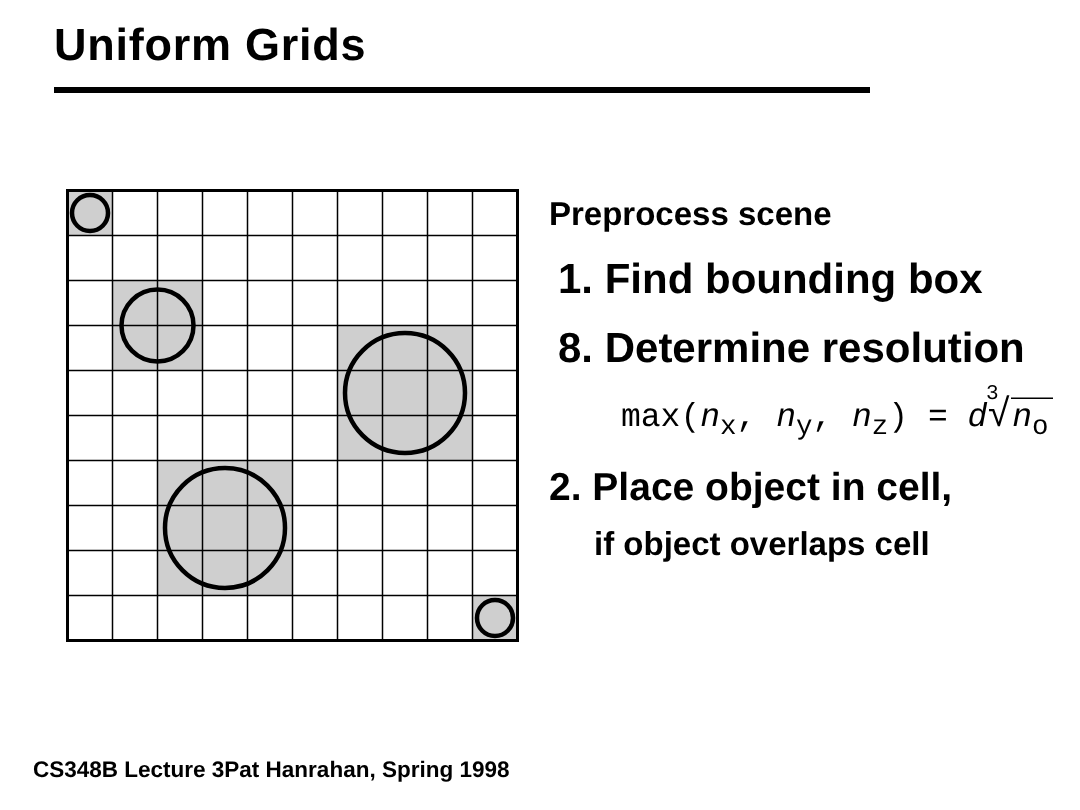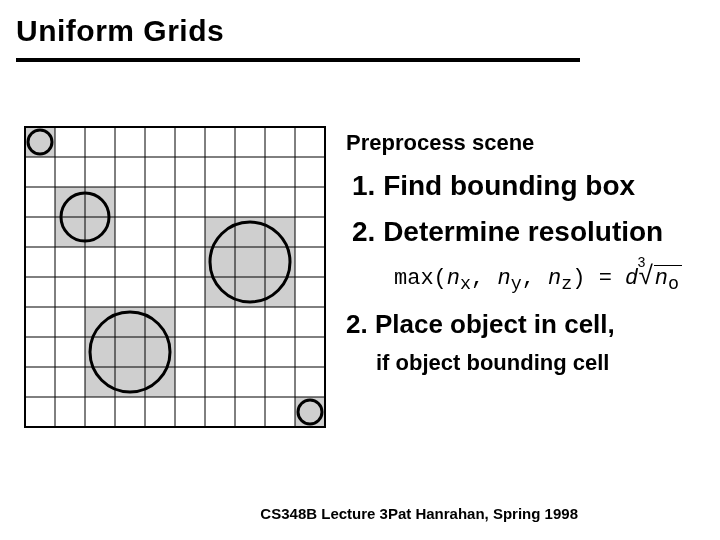--- a/index.html
+++ b/index.html
@@ -1,29 +1,29 @@
 <!DOCTYPE html>
 <html><head>
 <meta charset="utf-8">
 <style>
   * { box-sizing: border-box; margin: 0; padding: 0; }
   html, body { width: 720px; height: 540px; background: #fff; font-family: Arial, Helvetica, sans-serif; color: #000; }
-  .slide { width: 600px; height: 540px; position: relative; padding: 14px 20px 0 16px; }
+  .slide { width: 600px; height: 540px; position: relative; padding: 14px 20px 0 36px; }
   .title { font-size: 30px; font-weight: bold; letter-spacing: 0.5px; }
   .rule { border: none; border-top: 4px solid #000; margin-top: 10px; }
   .content { display: flex; margin-top: 64px; }
   .figure { width: 302px; height: 302px; position: relative; flex: 0 0 auto; margin-left: 8px; }
   .figure svg { display: block; }
   .textcol { flex: 1 1 auto; padding-left: 20px; }
   .h2 { font-size: 22px; font-weight: bold; margin-top: 4px; }
   .li { font-size: 28px; font-weight: bold; margin-top: 14px; padding-left: 6px; }
   .formula { margin: 14px 0 4px 48px; font-family: Liberation Mono, monospace; font-size: 22px; white-space: nowrap; }
   .p2 { font-size: 26px; font-weight: bold; margin-top: 14px; }
   .p2b { font-size: 22px; font-weight: bold; margin-top: 10px; padding-left: 30px; }
-  .footer { position: absolute; bottom: 18px; left: 22px; right: 22px; display: flex; justify-content: flex-end; font-size: 15px; font-weight: bold; }
+  .footer { position: absolute; bottom: 18px; left: 22px; right: 22px; display: flex; justify-content: flex-start; font-size: 15px; font-weight: bold; }
   .root { font-size: 14px; vertical-align: 2px; }
 </style>
 </head>
 <body>
 
 <div class="slide">
   <div class="title">Uniform Grids</div>
   <hr class="rule">
   <div class="content">
     <div class="figure">
@@ -59,25 +59,25 @@
           <circle cx="16" cy="16" r="12" fill="none" stroke="#000" stroke-width="3"></circle>
           <circle cx="61" cy="91" r="24" fill="none" stroke="#000" stroke-width="3"></circle>
           <circle cx="226" cy="136" r="40" fill="none" stroke="#000" stroke-width="3"></circle>
           <circle cx="106" cy="226" r="40" fill="none" stroke="#000" stroke-width="3"></circle>
           <circle cx="286" cy="286" r="12" fill="none" stroke="#000" stroke-width="3"></circle>
         </svg>
     </div>
     <div class="textcol">
       <div class="h2">Preprocess scene</div>
       <div class="li">1.  Find bounding box</div>
-      <div class="li">2.  Determine resolution</div>
+      <div class="li">8.  Determine resolution</div>
       <div class="formula">
         <span>max(</span><i>n</i><sub>x</sub><span>, </span><i>n</i><sub>y</sub><span>, </span><i>n</i><sub>z</sub><span>) = </span><i>d</i><span style="position:relative; display:inline-block;"><span class="root" style="position:absolute; left:-1px; top:-7px;">3</span><span style="font-size:26px;">√</span><span style="border-top:1.4px solid #000; padding:0 3px 0 1px;"><i>n</i><sub>o</sub></span></span>
       </div>
       <div class="p2">2. Place object in cell,</div>
-      <div class="p2b">if object bounding cell</div>
+      <div class="p2b">if object overlaps cell</div>
     </div>
   </div>
   <div class="footer">
     <div>CS348B Lecture 3</div>
     <div>Pat Hanrahan, Spring 1998</div>
   </div>
 </div>
 
 </body></html>

